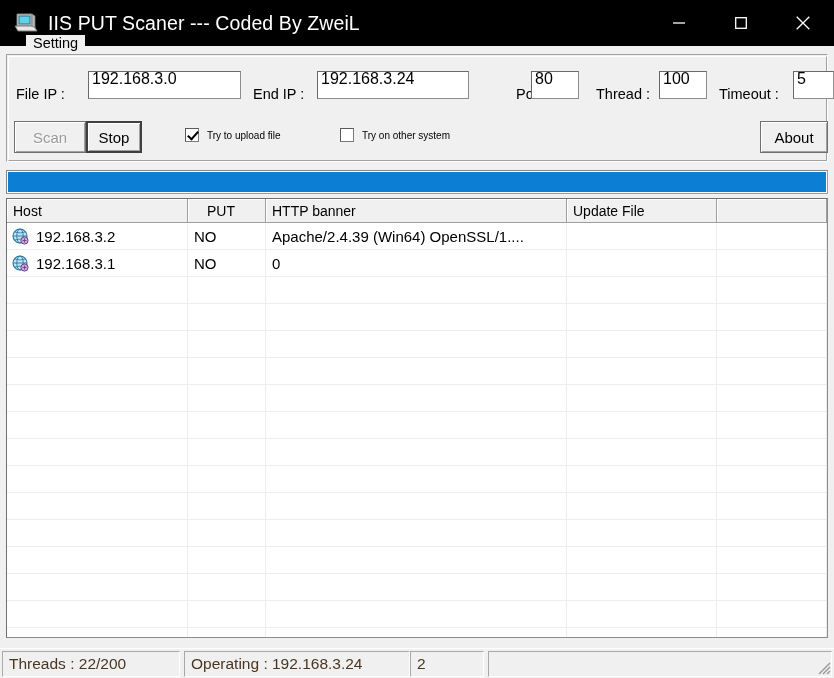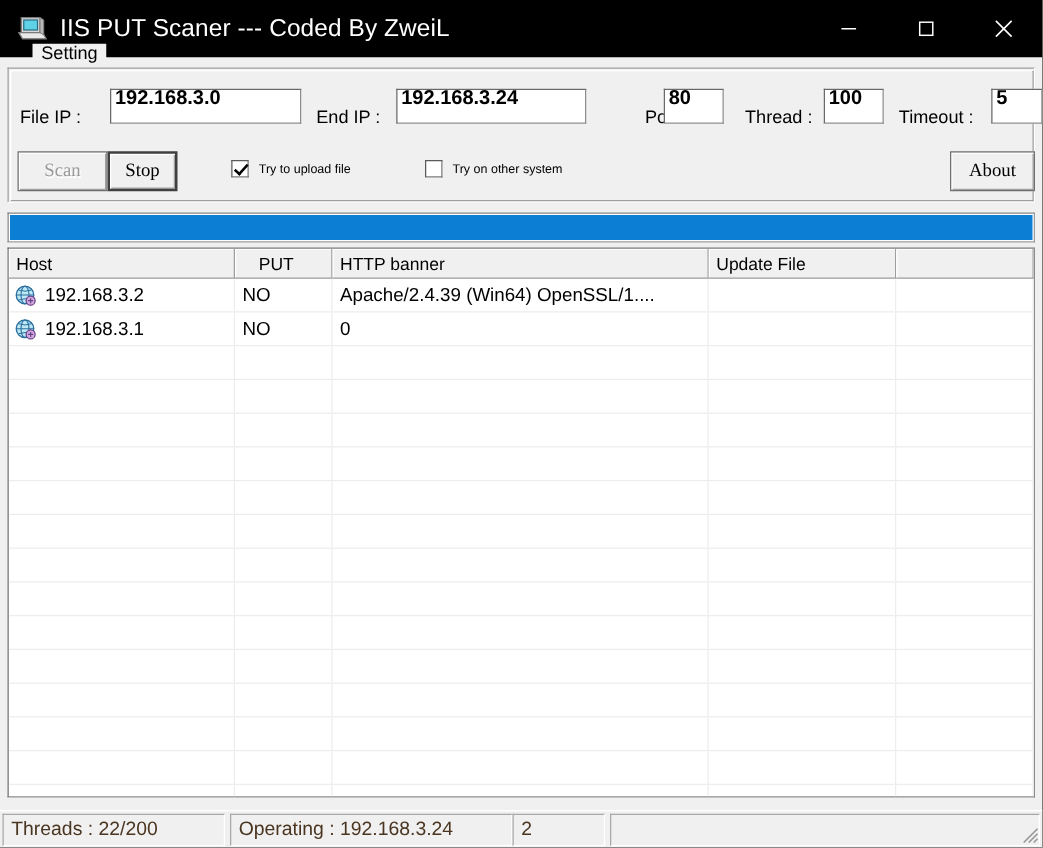--- a/index.html
+++ b/index.html
@@ -116,31 +116,31 @@
     box-sizing: border-box;
     font-size: 16px;
     font-family: "Liberation Sans", sans-serif;
     color: #000;
     padding: 0 3px;
     line-height: 1;
     display: flex;
     align-items: flex-start;
     overflow: hidden;
   }
-  .tfield span { margin-top: -1px; font-weight: bold; }
+  .tfield span { margin-top: -1px; }
 
   
   .btn {
     position: absolute;
     background: #f0f0f0;
     border: 1px solid #707070;
     box-shadow: inset 1px 1px 0 #ffffff, inset -1px -1px 0 #a0a0a0;
     box-sizing: border-box;
     font-size: 15px;
-    font-family: Liberation Serif, serif;
+    font-family: Liberation Sans, sans-serif;
     color: #000;
     display: flex;
     align-items: center;
     justify-content: center;
     cursor: default;
   }
   .btn.disabled {
     color: #9a9a9a;
     text-shadow: 1px 1px 0 #ffffff;
   }

